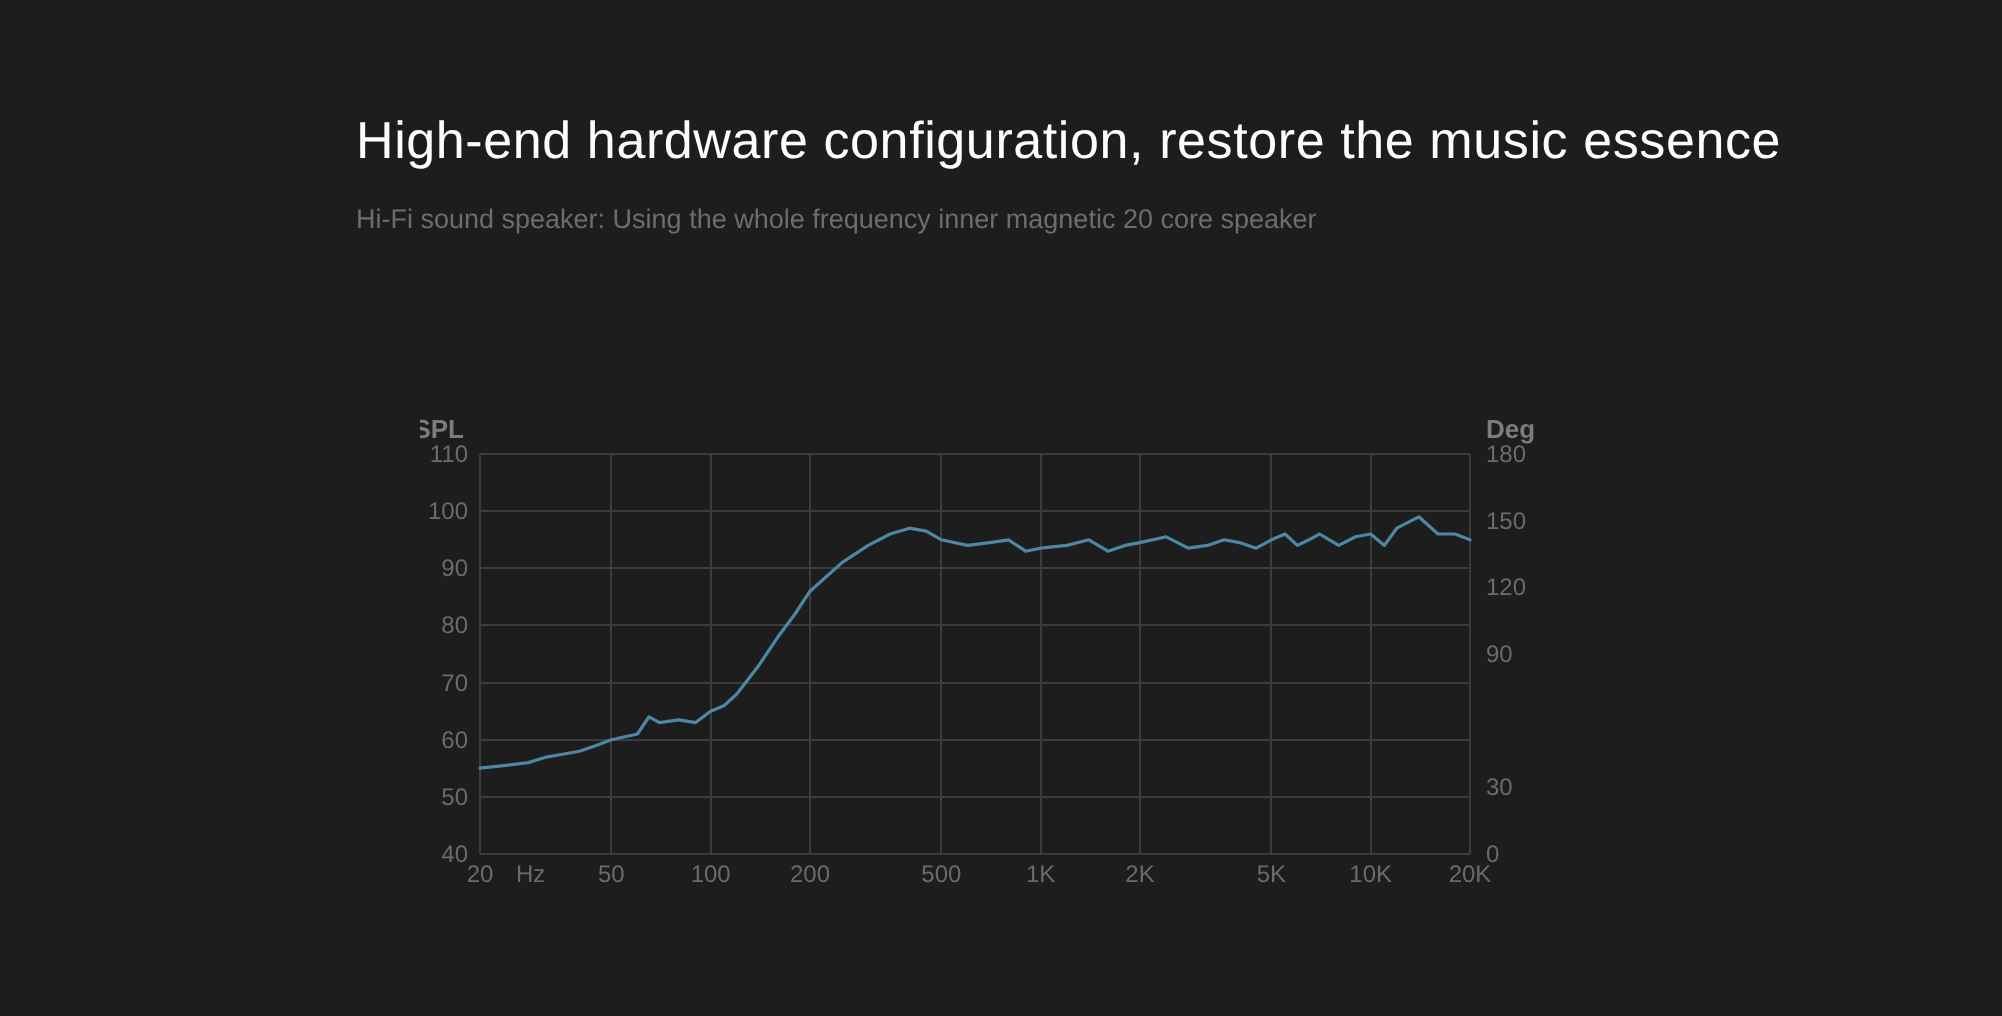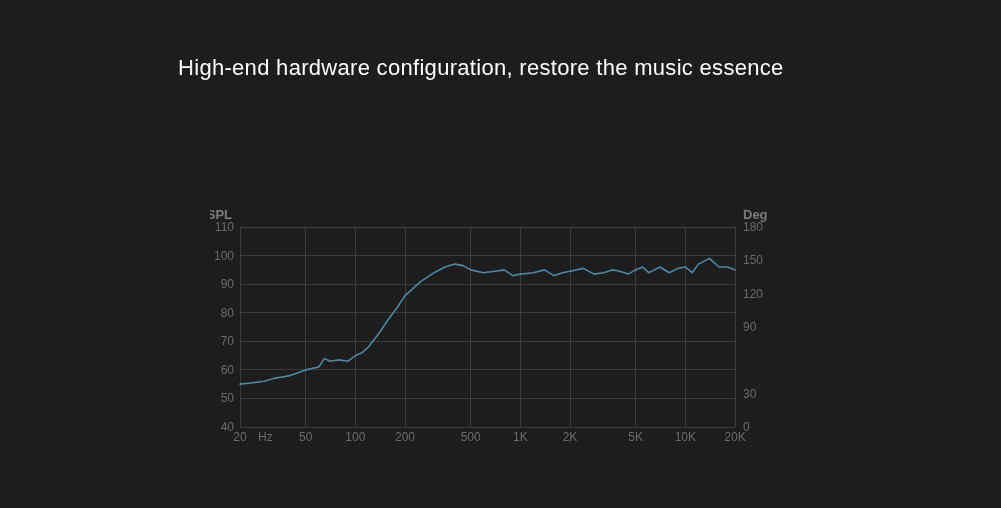--- a/index.html
+++ b/index.html
@@ -5,21 +5,21 @@
   html,body{
     margin:0;padding:0;
     width:1001px;height:508px;
     background:#1d1d1d;
     font-family:"Helvetica Neue",Arial,sans-serif;
     color:#fff;
     overflow:hidden;
   }
   .wrap{padding:55px 0 0 178px;}
   .title{
-    font-size:22px;
+    font-size:26px;
     font-weight:400;
     letter-spacing:.3px;
     color:#fdfdfd;
     margin:0 0 14px 0;
   }
   .sub{
     font-size:13.5px;
     line-height:1.55;
     color:#6d6d6d;
     margin:0 0 2px 0;
@@ -52,20 +52,21 @@
     stroke-width:1.6;
     stroke-linejoin:round;
     stroke-linecap:round;
   }
 </style>
 </head>
 <body>
 
 <div class="wrap">
   <h1 class="title">High-end hardware configuration, restore the music essence</h1>
+  <p class="sub">Hi-Fi sound speaker: Using the whole frequency inner magnetic 20 core speaker</p>
 </div>
 
 <div class="chart-box">
   <svg id="chart-svg" width="565" height="250">
       <line x1="30" y1="222" x2="525" y2="222" class="grid-line"></line>
       <text x="24" y="226" text-anchor="end" class="axis-txt">40</text>
       <line x1="30" y1="193.42857142857144" x2="525" y2="193.42857142857144" class="grid-line"></line>
       <text x="24" y="197.42857142857144" text-anchor="end" class="axis-txt">50</text>
       <line x1="30" y1="164.85714285714286" x2="525" y2="164.85714285714286" class="grid-line"></line>
       <text x="24" y="168.85714285714286" text-anchor="end" class="axis-txt">60</text>

